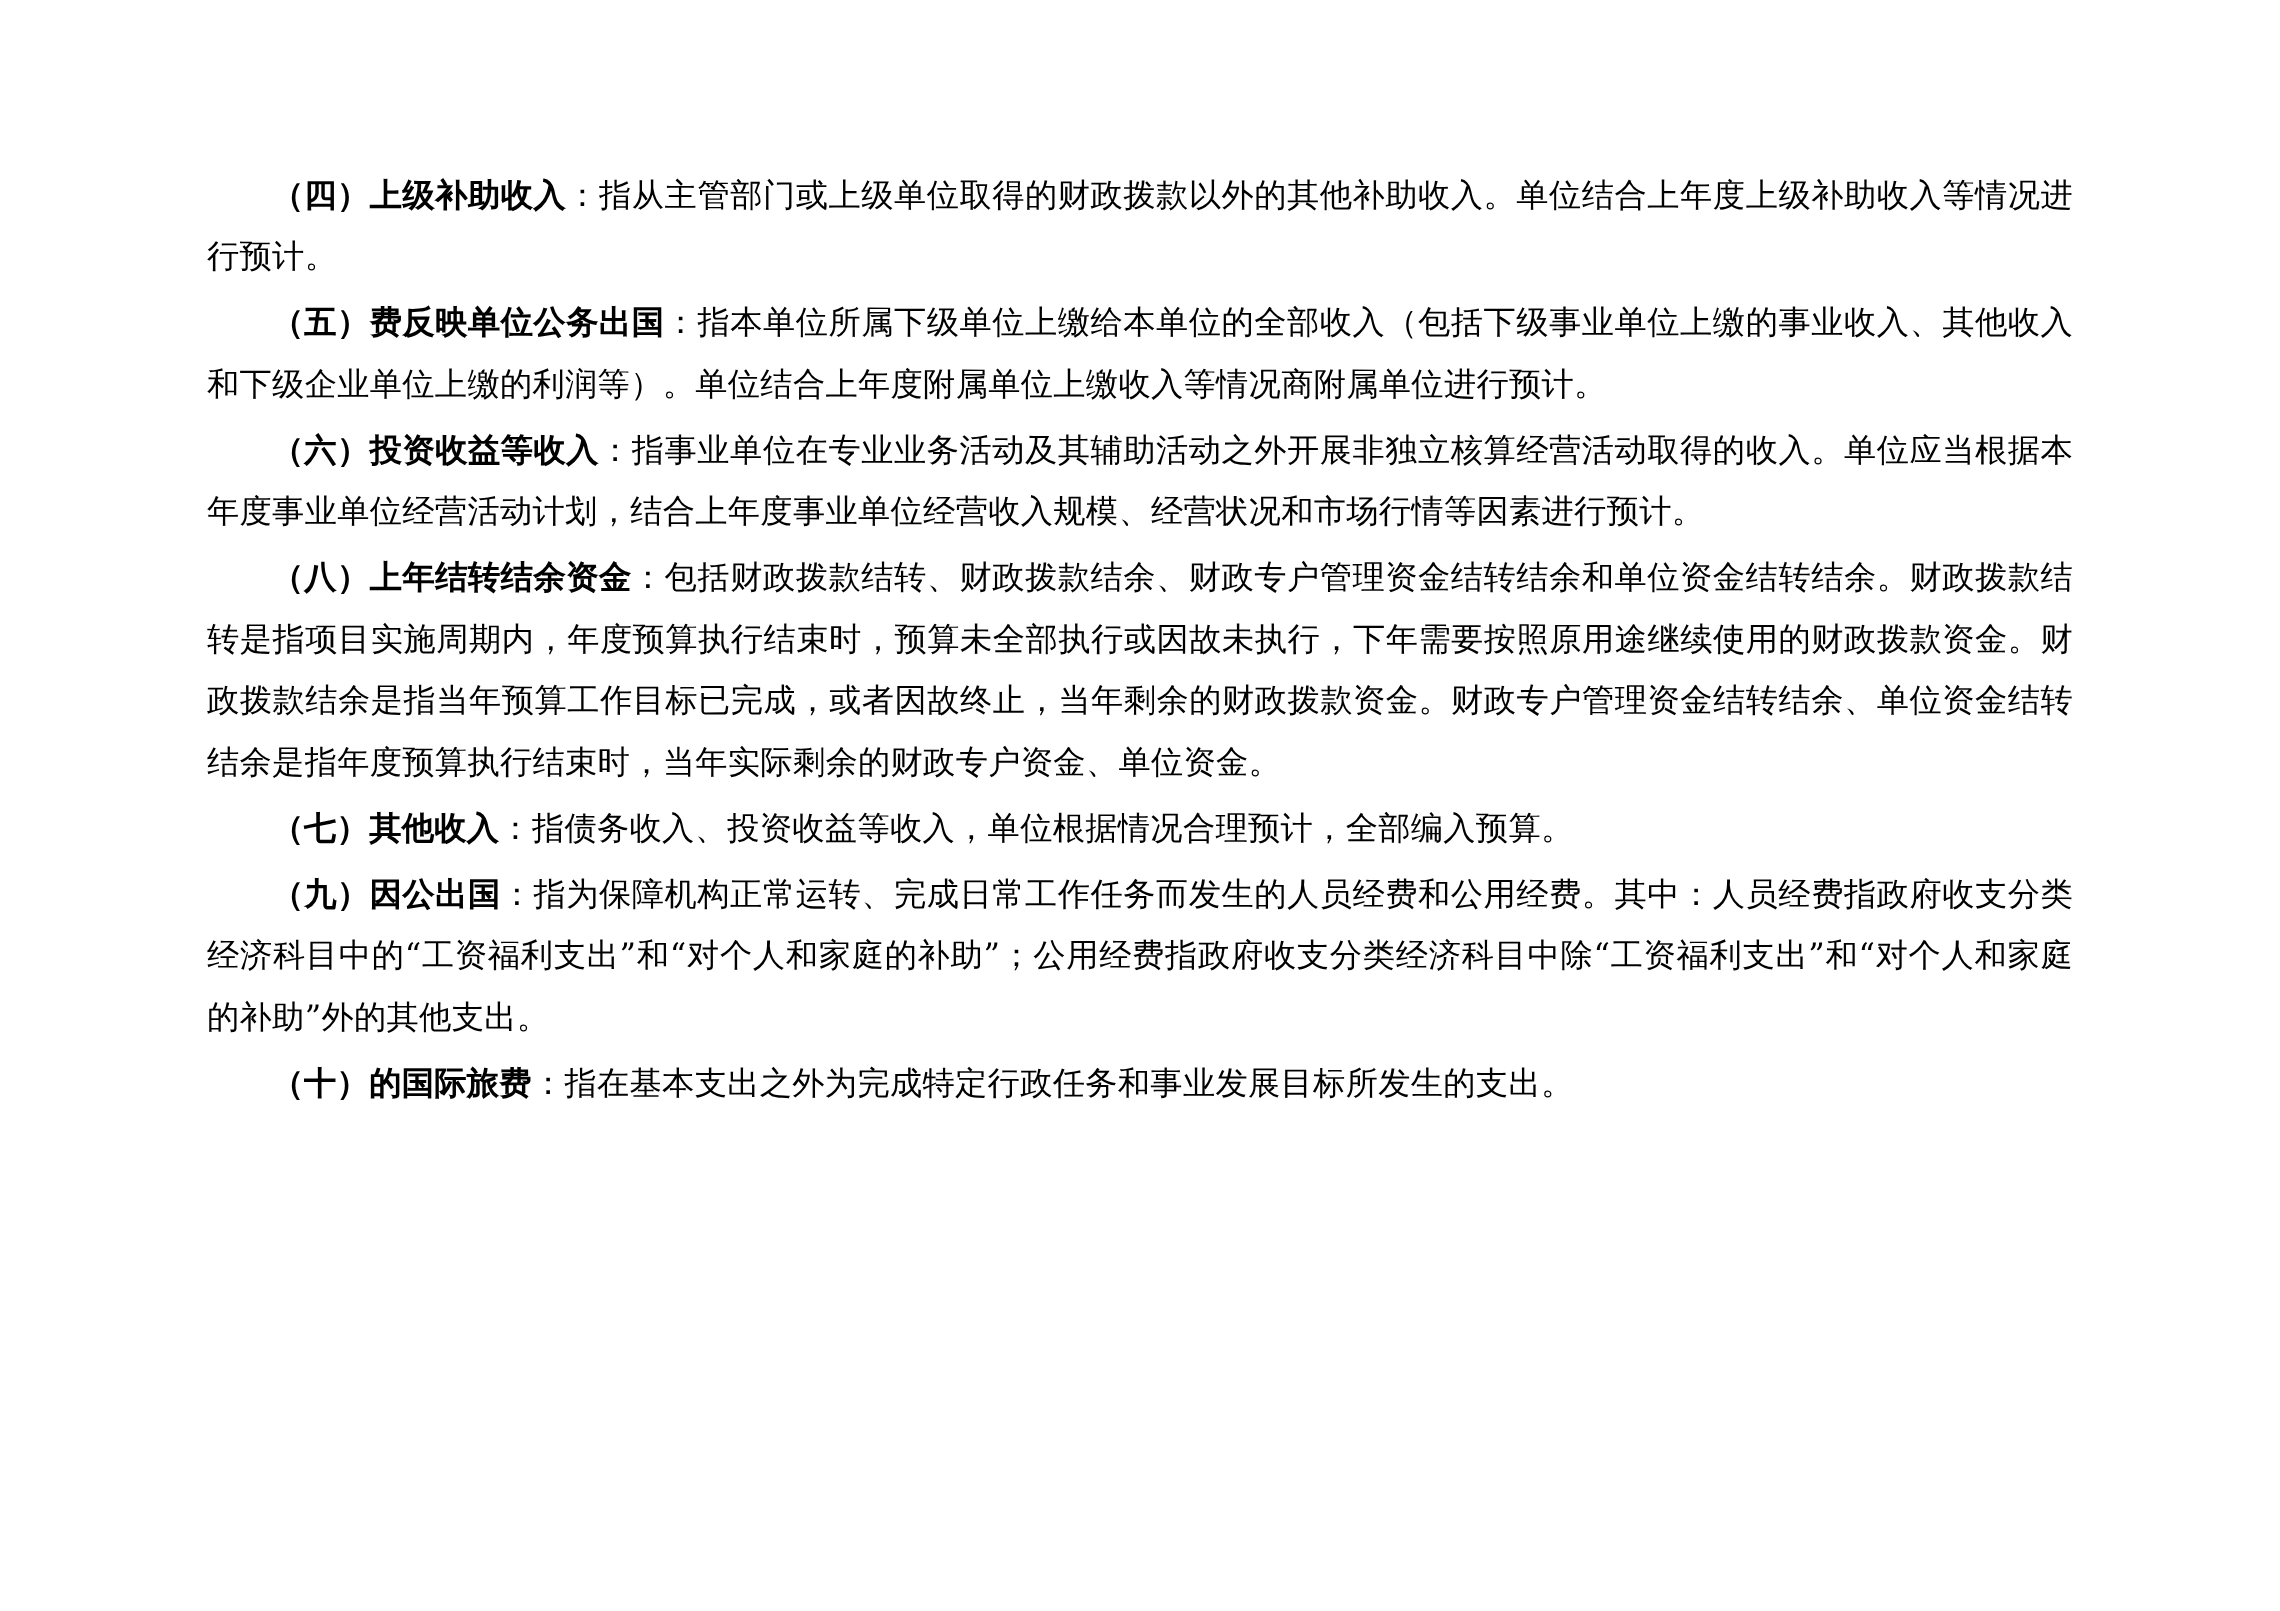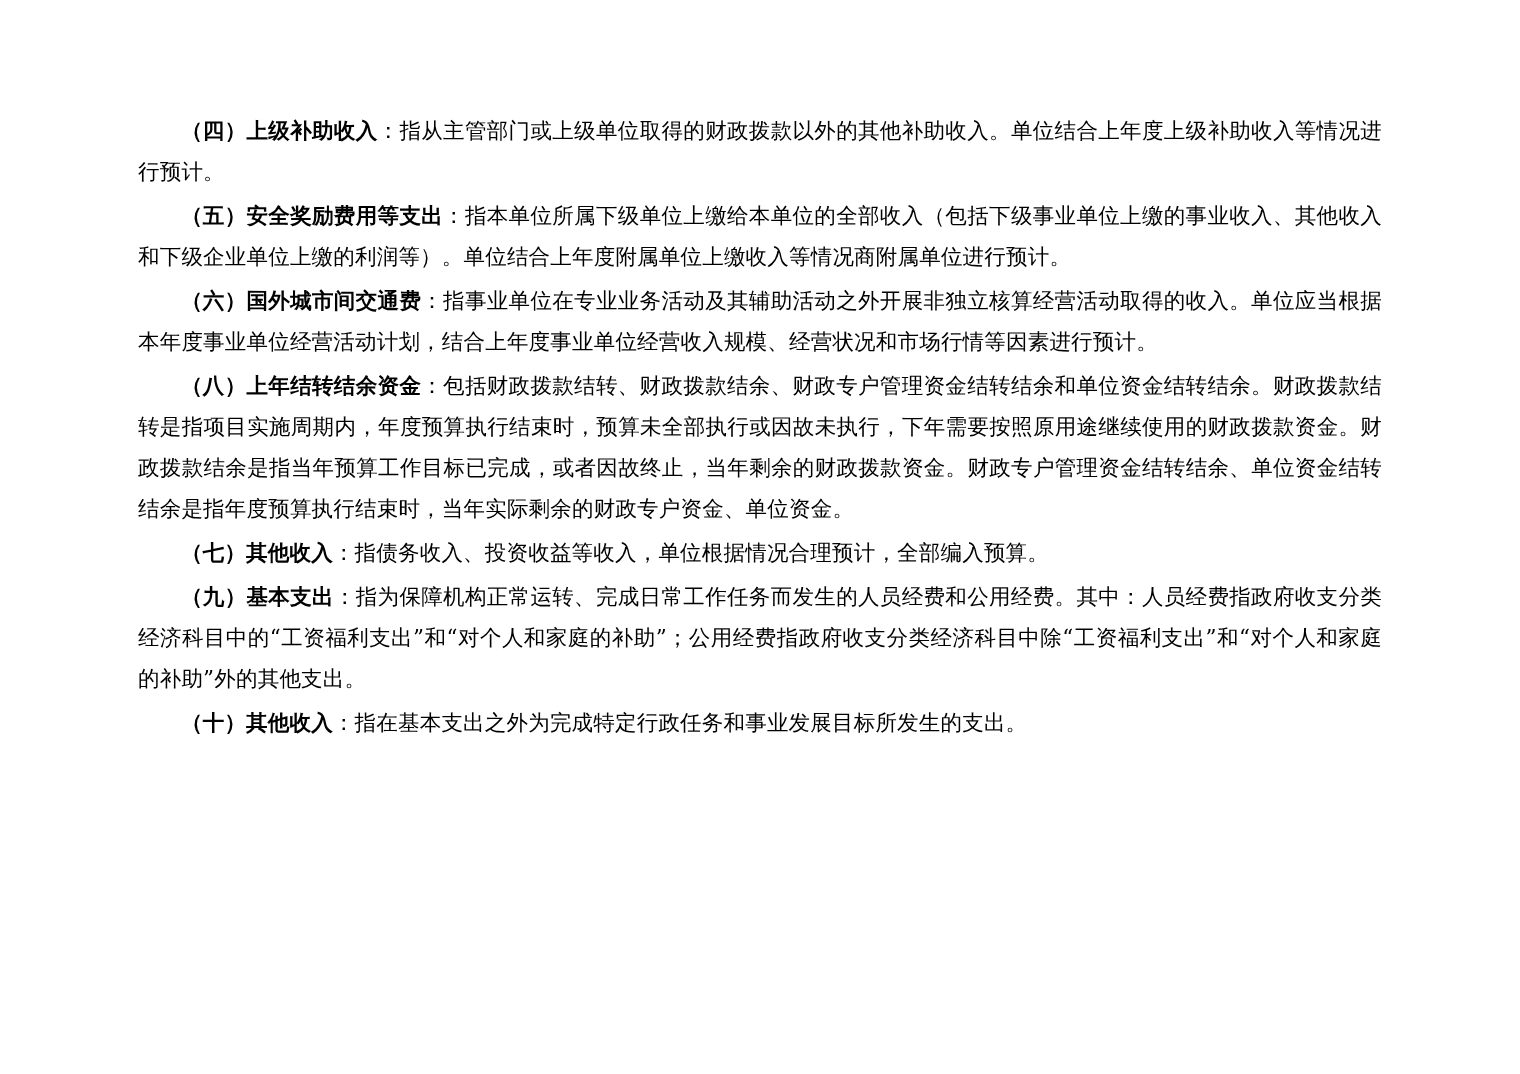--- a/index.html
+++ b/index.html
@@ -38,20 +38,20 @@
   .para .lead {
     font-weight: bold;
   }
 </style>
 </head>
 <body>
 
 <div class="page">
   <div class="doc-body">
     <p class="para"><span class="lead">（四）上级补助收入</span>：指从主管部门或上级单位取得的财政拨款以外的其他补助收入。单位结合上年度上级补助收入等情况进行预计。</p>
-    <p class="para"><span class="lead">（五）安全奖励费用等支出</span>：指本单位所属下级单位上缴给本单位的全部收入（包括下级事业单位上缴的事业收入、其他收入和下级企业单位上缴的利润等）。单位结合上年度附属单位上缴收入等情况商附属单位进行预计。</p>
-    <p class="para"><span class="lead">（六）国外城市间交通费</span>：指事业单位在专业业务活动及其辅助活动之外开展非独立核算经营活动取得的收入。单位应当根据本年度事业单位经营活动计划，结合上年度事业单位经营收入规模、经营状况和市场行情等因素进行预计。</p>
+    <p class="para"><span class="lead">（五）费反映单位公务出国</span>：指本单位所属下级单位上缴给本单位的全部收入（包括下级事业单位上缴的事业收入、其他收入和下级企业单位上缴的利润等）。单位结合上年度附属单位上缴收入等情况商附属单位进行预计。</p>
+    <p class="para"><span class="lead">（六）投资收益等收入</span>：指事业单位在专业业务活动及其辅助活动之外开展非独立核算经营活动取得的收入。单位应当根据本年度事业单位经营活动计划，结合上年度事业单位经营收入规模、经营状况和市场行情等因素进行预计。</p>
     <p class="para"><span class="lead">（八）上年结转结余资金</span>：包括财政拨款结转、财政拨款结余、财政专户管理资金结转结余和单位资金结转结余。财政拨款结转是指项目实施周期内，年度预算执行结束时，预算未全部执行或因故未执行，下年需要按照原用途继续使用的财政拨款资金。财政拨款结余是指当年预算工作目标已完成，或者因故终止，当年剩余的财政拨款资金。财政专户管理资金结转结余、单位资金结转结余是指年度预算执行结束时，当年实际剩余的财政专户资金、单位资金。</p>
     <p class="para"><span class="lead">（七）其他收入</span>：指债务收入、投资收益等收入，单位根据情况合理预计，全部编入预算。</p>
-    <p class="para"><span class="lead">（九）基本支出</span>：指为保障机构正常运转、完成日常工作任务而发生的人员经费和公用经费。其中：人员经费指政府收支分类经济科目中的“工资福利支出”和“对个人和家庭的补助”；公用经费指政府收支分类经济科目中除“工资福利支出”和“对个人和家庭的补助”外的其他支出。</p>
-    <p class="para"><span class="lead">（十）其他收入</span>：指在基本支出之外为完成特定行政任务和事业发展目标所发生的支出。</p>
+    <p class="para"><span class="lead">（九）因公出国</span>：指为保障机构正常运转、完成日常工作任务而发生的人员经费和公用经费。其中：人员经费指政府收支分类经济科目中的“工资福利支出”和“对个人和家庭的补助”；公用经费指政府收支分类经济科目中除“工资福利支出”和“对个人和家庭的补助”外的其他支出。</p>
+    <p class="para"><span class="lead">（十）的国际旅费</span>：指在基本支出之外为完成特定行政任务和事业发展目标所发生的支出。</p>
   </div>
 </div>
 
 </body></html>

